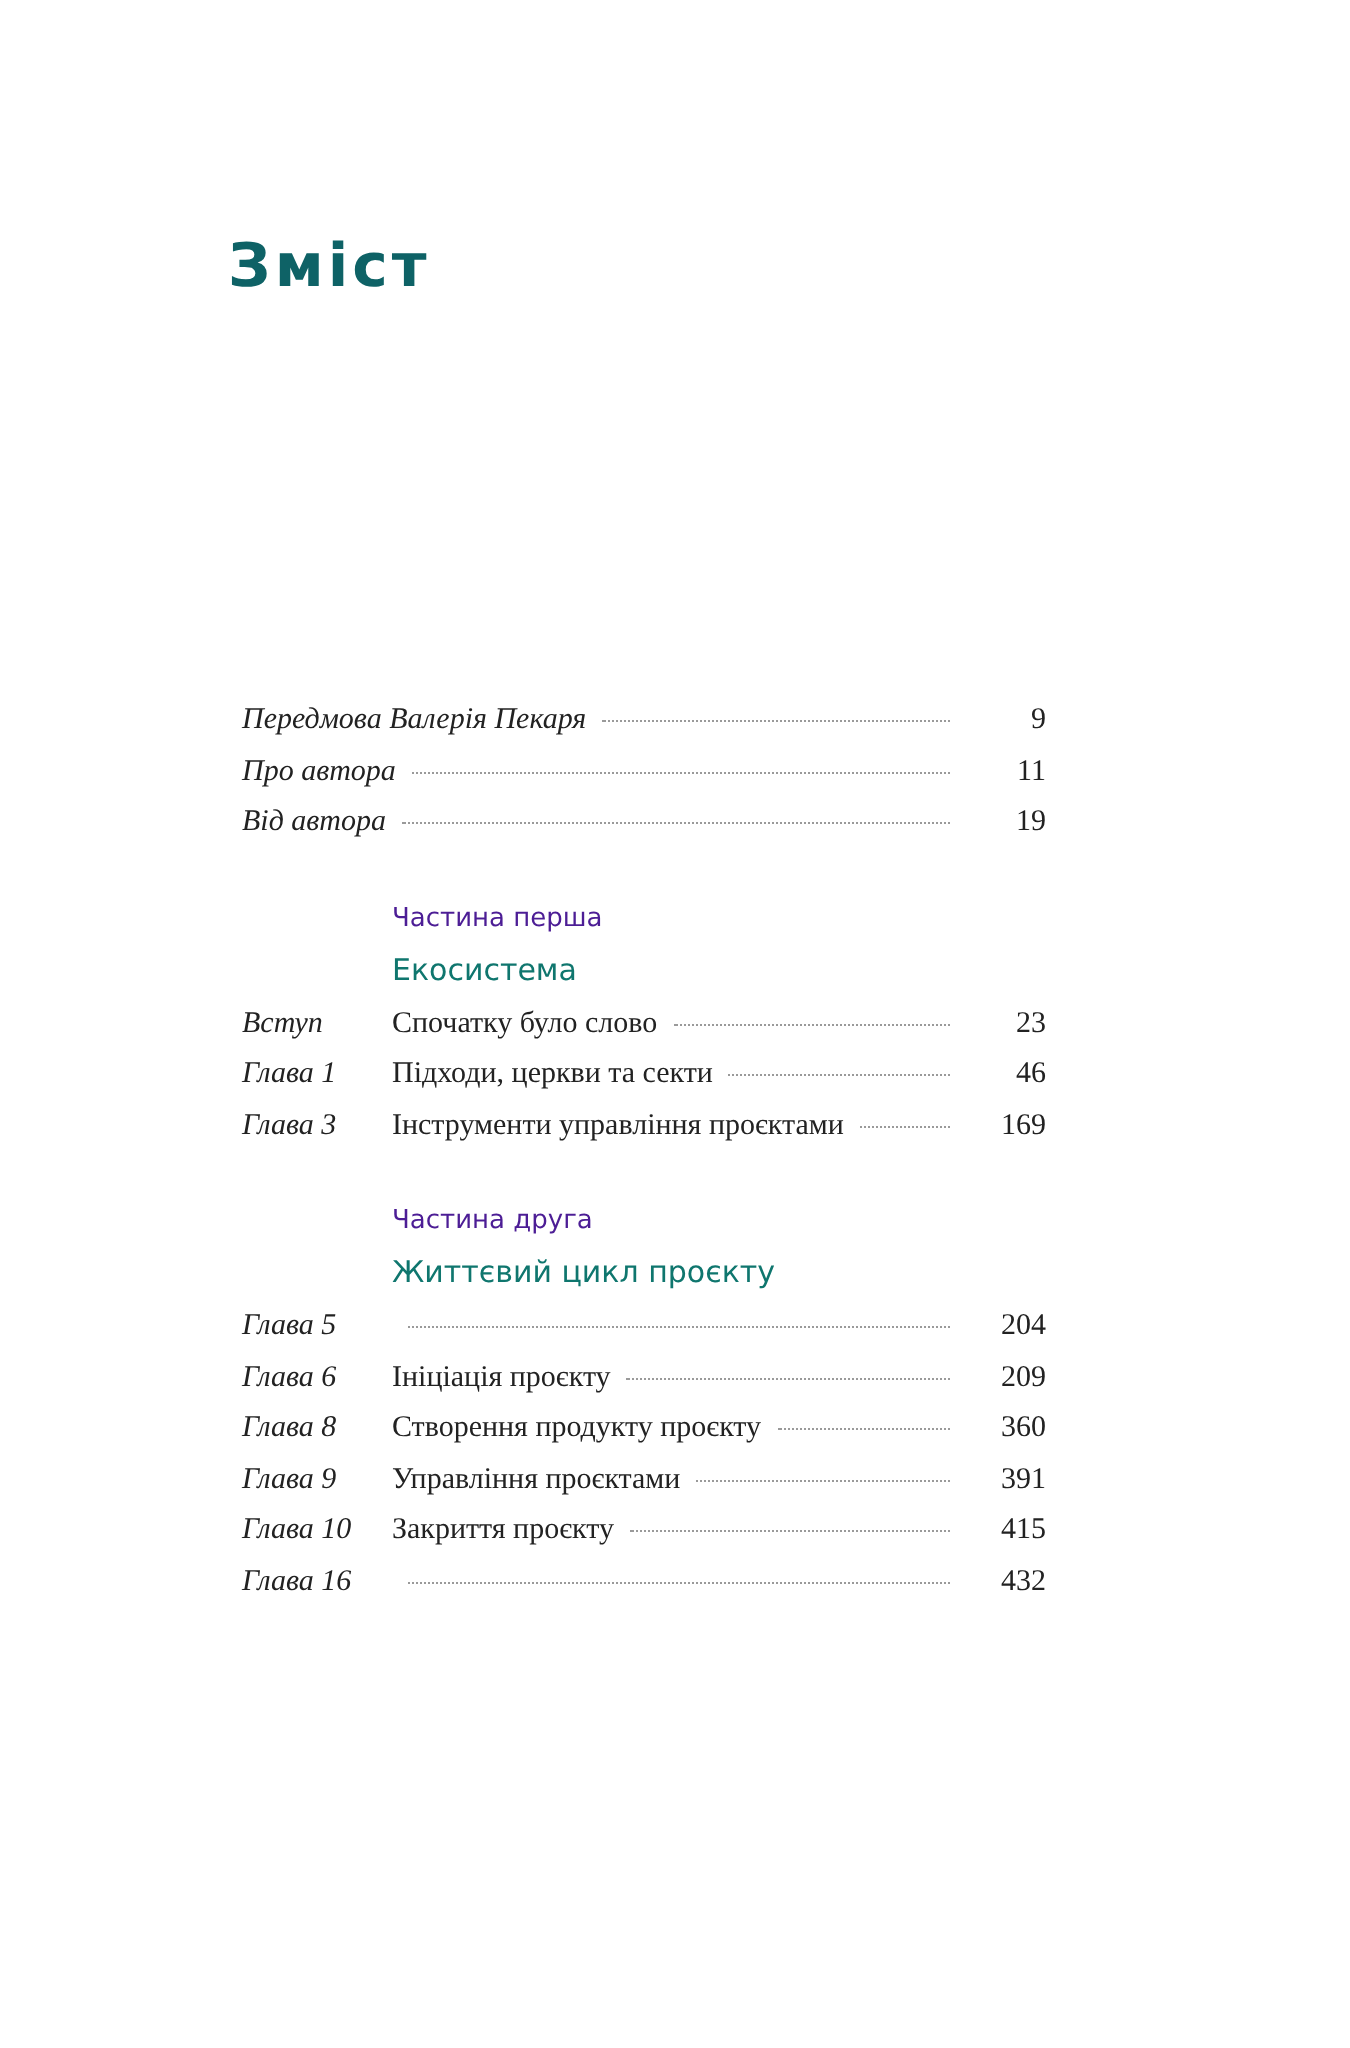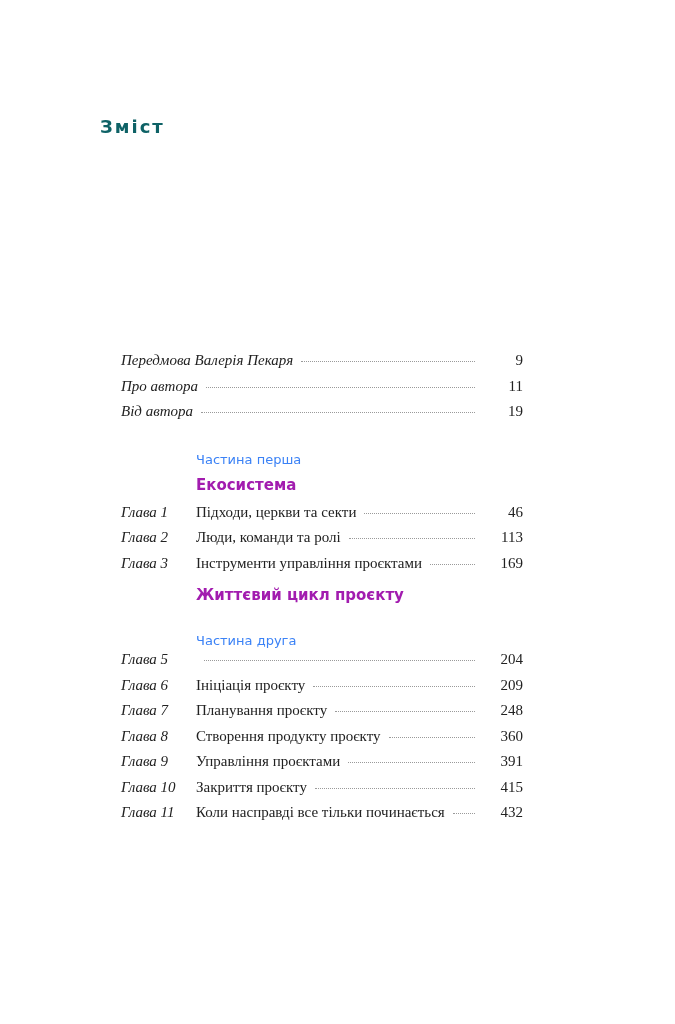--- a/index.html
+++ b/index.html
@@ -1,39 +1,39 @@
 <!DOCTYPE html>
 <html><head>
 <meta charset="utf-8">
 <style>
   html, body { margin: 0; padding: 0; background: #ffffff; }
   body { width: 675px; height: 1024px; position: relative; overflow: hidden; color: #1e1e1e; }
   .title {
-    position: absolute; left: 100px; top: 116px;
+    position: absolute; left: 114px; top: 116px;
     font-family: "DejaVu Sans", sans-serif; font-weight: bold;
-    font-size: 18px; letter-spacing: 2px; color: #0e6266;
+    font-size: 30px; letter-spacing: 2px; color: #0e6266;
     margin: 0;
   }
   .toc { position: absolute; left: 121px; top: 352px; width: 402px; }
   .row {
     display: flex; align-items: baseline; height: 25.5px;
     font-family: "Liberation Serif", serif; font-size: 15px; color: #222;
   }
   .row .label { white-space: nowrap; }
   .row .label.it { font-style: italic; }
   .row .num-col { width: 75px; flex: 0 0 75px; font-style: italic; white-space: nowrap; }
   .row .dots {
     flex: 1 1 auto; margin: 0 6px 0 8px; height: 1px;
     border-bottom: 1.5px dotted #9a9a9a; transform: translateY(-3px);
     min-width: 10px; margin-right: 24px;
   }
   .row .page { white-space: nowrap; text-align: right; min-width: 24px; }
   .part { padding-left: 75px; font-family: "DejaVu Sans", sans-serif; }
-  .part-label { font-size: 13px; color: #3b82f6; height: 20px; line-height: 20px; margin-top: 21px; }
-  .part-title { font-size: 15px; font-weight: bold; color: #a21caf; height: 30px; line-height: 30px; margin-bottom: 4px; }
+  .part-label { font-size: 13px; color: #4c1d95; height: 20px; line-height: 20px; margin-top: 21px; }
+  .part-title { font-size: 15px; font-weight: normal; color: #0f766e; height: 30px; line-height: 30px; margin-bottom: 4px; }
 </style>
 </head>
 <body>
 
 <h1 class="title">Зміст</h1>
 
 <div class="toc">
   <div>
     <div class="row">
       <span class="label it">Передмова Валерія Пекаря</span>
@@ -49,77 +49,70 @@
       <span class="label it">Від автора</span>
       <span class="dots"></span>
       <span class="page">19</span>
     </div>
   </div>
 
   <div>
     <div class="part part-label">Частина перша</div>
     <div class="part part-title">Екосистема</div>
     <div class="row">
+      <span class="num-col">Вступ</span>
+      <span class="label">Спочатку було слово</span>
+      <span class="dots"></span>
+      <span class="page">23</span>
+    </div>
+    <div class="row">
       <span class="num-col">Глава 1</span>
       <span class="label">Підходи, церкви та секти</span>
       <span class="dots"></span>
       <span class="page">46</span>
-    </div>
-    <div class="row">
-      <span class="num-col">Глава 2</span>
-      <span class="label">Люди, команди та ролі</span>
-      <span class="dots"></span>
-      <span class="page">113</span>
     </div>
     <div class="row">
       <span class="num-col">Глава 3</span>
       <span class="label">Інструменти управління проєктами</span>
       <span class="dots"></span>
       <span class="page">169</span>
     </div>
   </div>
 
   <div>
+    <div class="part part-label">Частина друга</div>
     <div class="part part-title">Життєвий цикл проєкту</div>
-    <div class="part part-label">Частина друга</div>
     <div class="row">
       <span class="num-col">Глава 5</span>
       <span class="dots"></span>
       <span class="page">204</span>
     </div>
     <div class="row">
       <span class="num-col">Глава 6</span>
       <span class="label">Ініціація проєкту</span>
       <span class="dots"></span>
       <span class="page">209</span>
-    </div>
-    <div class="row">
-      <span class="num-col">Глава 7</span>
-      <span class="label">Планування проєкту</span>
-      <span class="dots"></span>
-      <span class="page">248</span>
     </div>
     <div class="row">
       <span class="num-col">Глава 8</span>
       <span class="label">Створення продукту проєкту</span>
       <span class="dots"></span>
       <span class="page">360</span>
     </div>
     <div class="row">
       <span class="num-col">Глава 9</span>
       <span class="label">Управління проєктами</span>
       <span class="dots"></span>
       <span class="page">391</span>
     </div>
     <div class="row">
       <span class="num-col">Глава 10</span>
       <span class="label">Закриття проєкту</span>
       <span class="dots"></span>
       <span class="page">415</span>
     </div>
     <div class="row">
-      <span class="num-col">Глава 11</span>
-      <span class="label">Коли насправді все тільки починається</span>
+      <span class="num-col">Глава 16</span>
       <span class="dots"></span>
       <span class="page">432</span>
     </div>
   </div>
 </div>
 
 </body></html>

